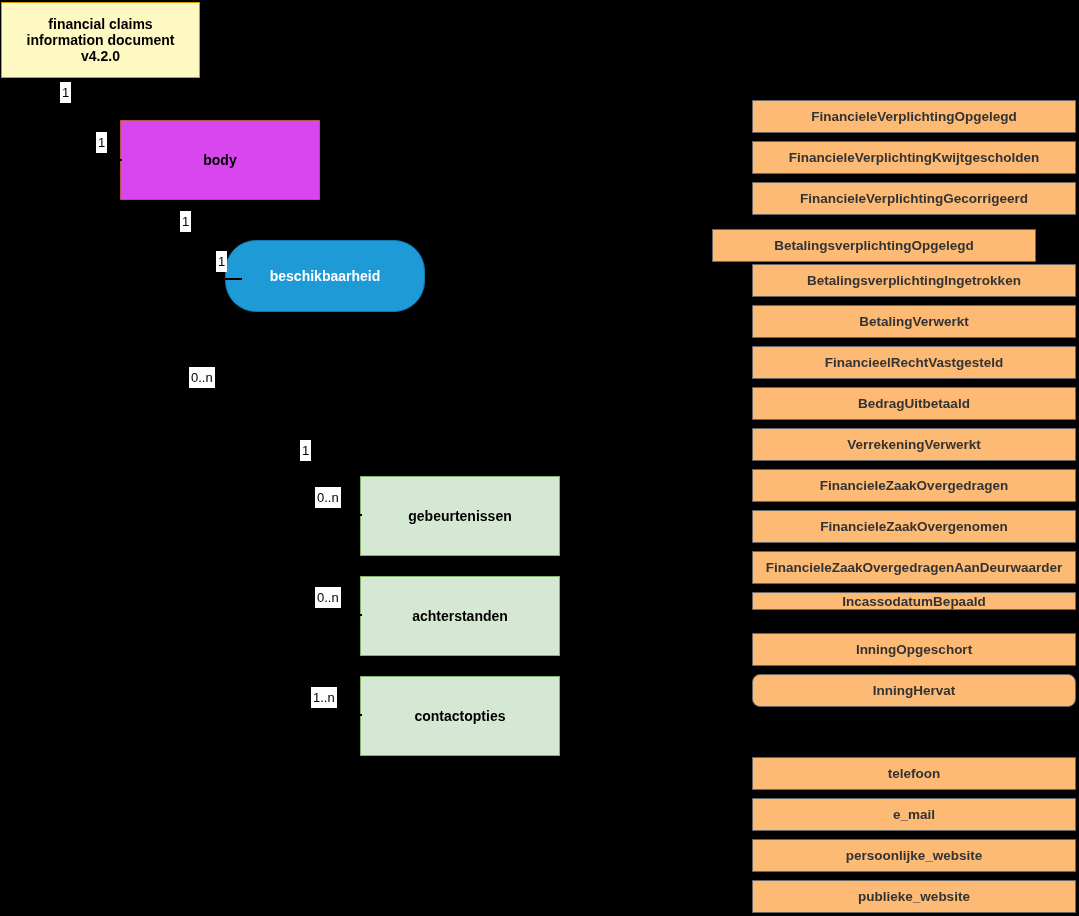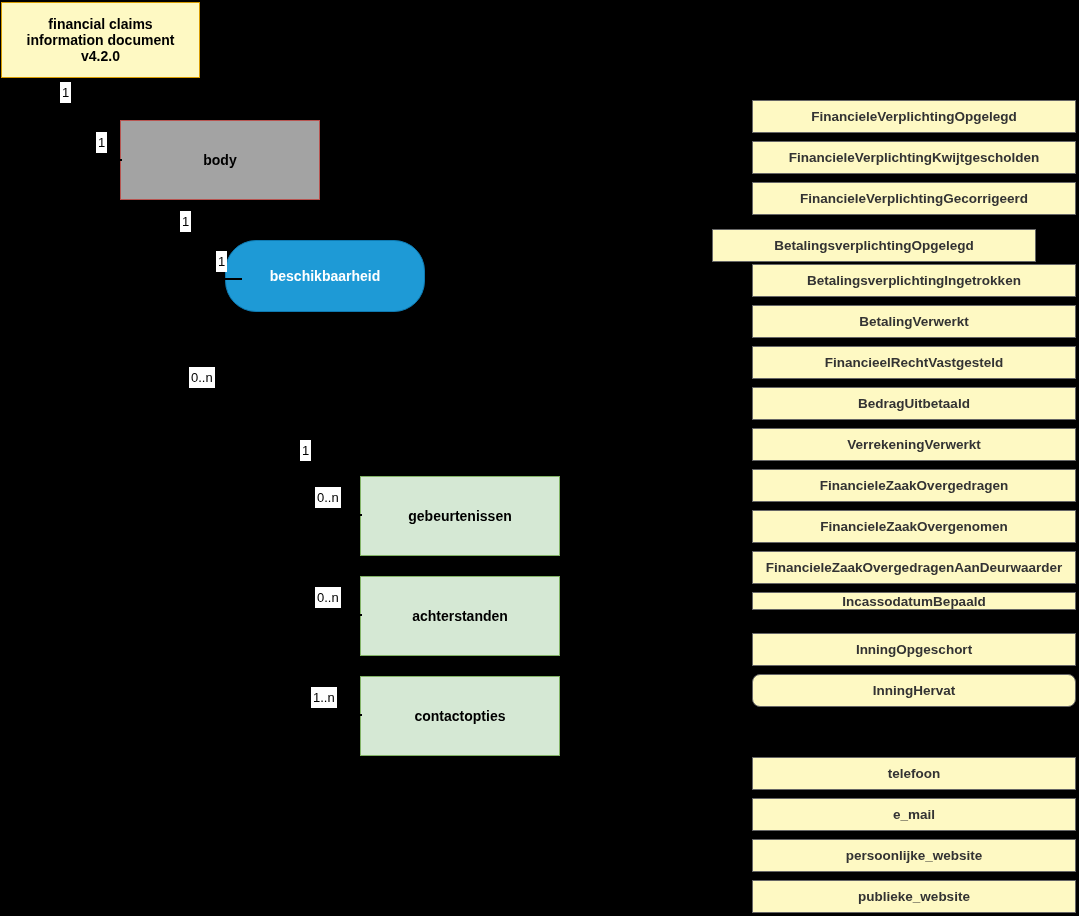--- a/index.html
+++ b/index.html
@@ -29,40 +29,40 @@
     line-height: 1.15;
     color: #000000;
     border: 1px solid #000000;
   }
   .node-root {
     background: #fef9c3;
     border: 1px solid #d79b00;
     font-size: 14px;
   }
   .node-body {
-    background: #a3a3a3;
+    background: #d946ef;
     border: 1px solid #b85450;
   }
   .node-blue {
     background: #1e9ad6;
     border: 1px solid #0e7ab2;
     color: #ffffff;
   }
   .node-purple {
     background: #e1d5e7;
     border: 1px solid #9673a6;
   }
   .node-green {
     background: #d5e8d4;
     border: 1px solid #82b366;
   }
   .list-item {
     position: absolute;
     box-sizing: border-box;
-    background: #fef9c3;
+    background: #fdba74;
     border: 1px solid #666666;
     display: flex;
     align-items: center;
     justify-content: center;
     text-align: center;
     font-weight: bold;
     font-size: 13.5px;
     color: #333333;
     white-space: nowrap;
   }

